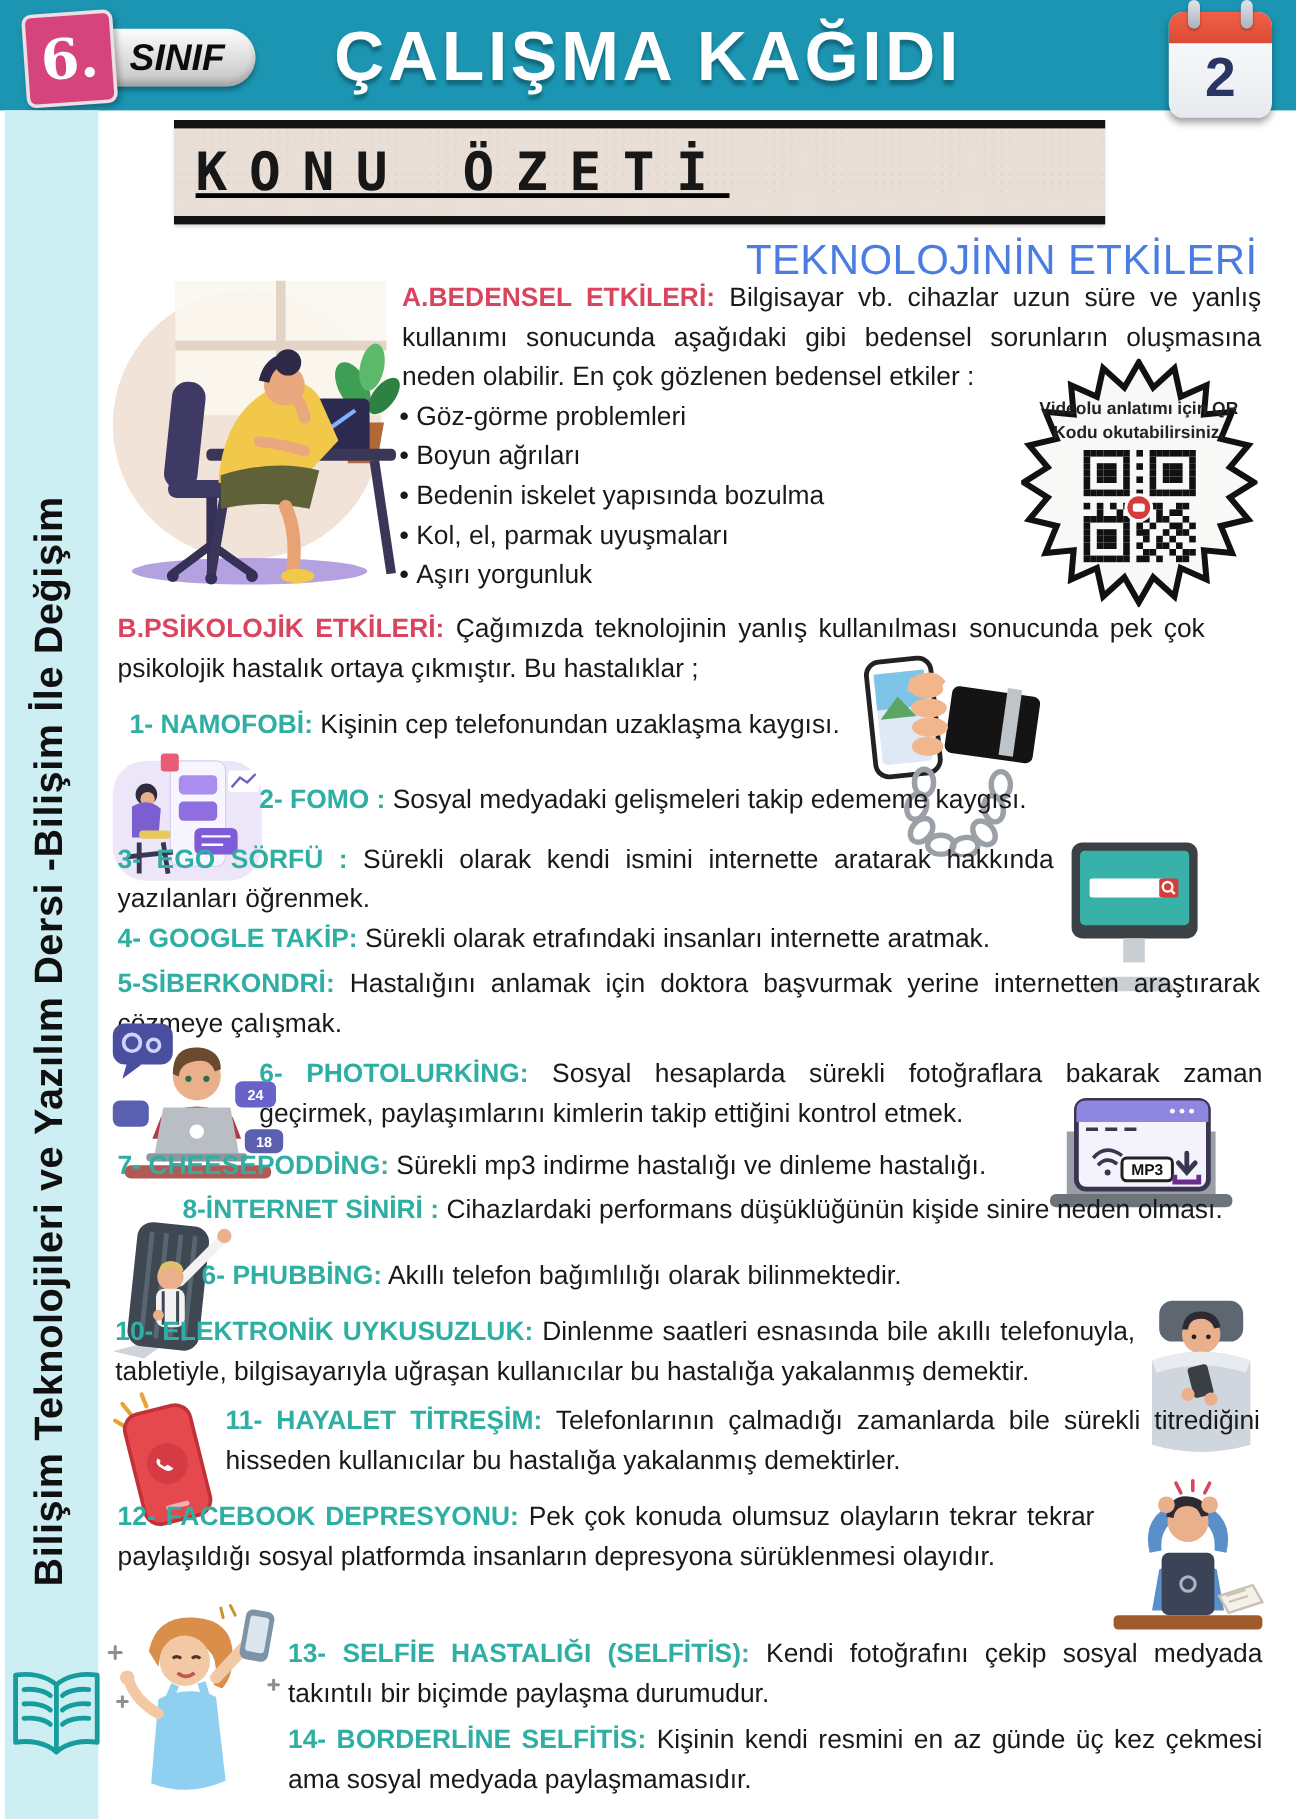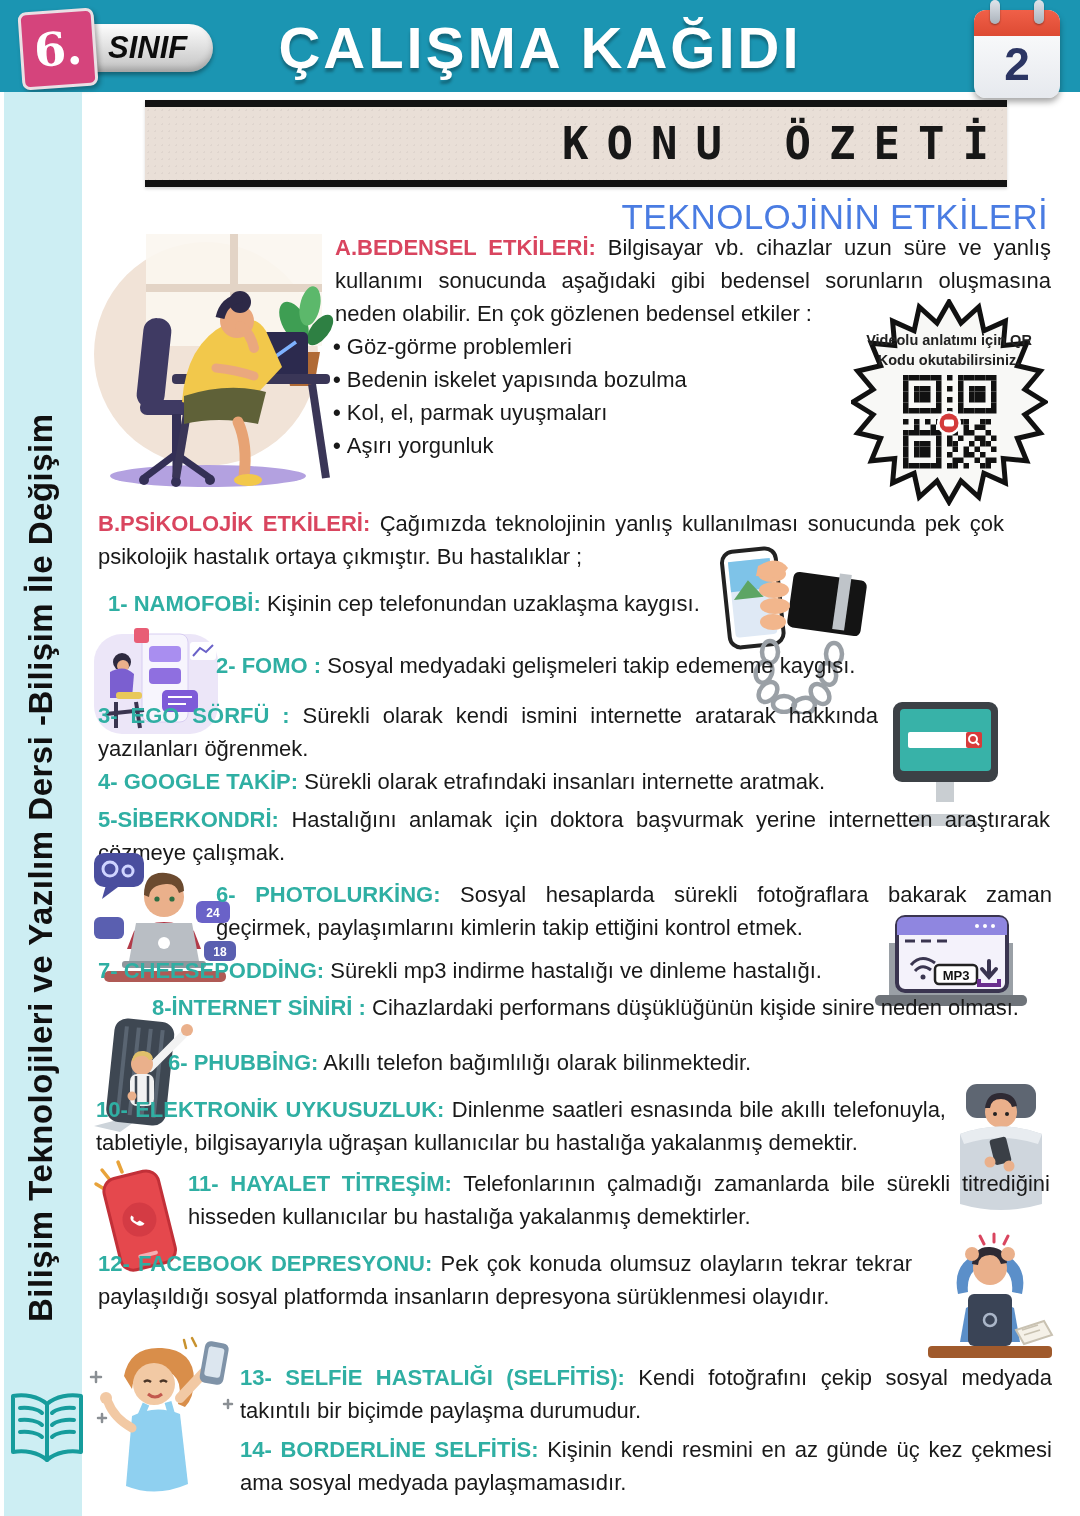--- a/index.html
+++ b/index.html
@@ -35,25 +35,25 @@
   .cal-num{position:absolute;top:26px;left:0;right:0;bottom:0;display:flex;align-items:center;
     justify-content:center;font-size:46px;font-weight:800;color:#2b3563;}
 
   
   .sidebar{position:absolute;left:4px;top:92px;width:78px;height:1424px;background:var(--cyan);}
   .v-text{position:absolute;left:22px;top:1322px;width:1140px;transform-origin:0 0;
     transform:rotate(-90deg);font-size:33px;font-weight:700;letter-spacing:.5px;
     white-space:nowrap;color:#101010;}
 
   
-  .banner{position:absolute;left:145px;top:100px;width:862px;height:87px;box-sizing:border-box;
+  .banner{position:absolute;left:145px;top:100px;width:776px;height:87px;box-sizing:border-box;
     background:var(--beige);
     background-image:radial-gradient(rgba(0,0,0,.045) 1px, transparent 1px);background-size:7px 7px;
     border-top:7px solid #131313;border-bottom:7px solid #131313;
-    display:flex;align-items:center;justify-content:flex-end;box-shadow:0 2px 3px rgba(0,0,0,.15);}
+    display:flex;align-items:center;justify-content:flex-start;box-shadow:0 2px 3px rgba(0,0,0,.15);text-decoration:underline;}
   .banner span{font-family:"DejaVu Sans Mono",monospace;font-size:44px;font-weight:700;
     letter-spacing:18px;padding-left:18px;color:#171717;}
 
   
   .p{position:absolute;margin:0;font-size:22px;line-height:33px;color:var(--ink);}
   .just{text-align:justify;}
   .sec-title{color:var(--blue);font-weight:400;font-size:35px;letter-spacing:.3px;
     text-align:right;line-height:30px;}
   .rh{color:var(--red);font-weight:700;}
   .ih{color:var(--teal);font-weight:700;}
@@ -149,20 +149,21 @@
     <path d="M128 142 q20 2 38 8" stroke="#eaa87e" stroke-width="9" stroke-linecap="round" fill="none"></path>
     <path d="M96 170 q44 -14 82 -4 l-8 32 q-40 -8 -74 0 z" fill="#5f6138"></path>
     <path d="M150 196 q10 22 6 54" stroke="#e7a374" stroke-width="11" stroke-linecap="round" fill="none"></path>
     <ellipse cx="160" cy="254" rx="14" ry="6" fill="#f2c84b"></ellipse>
   </svg>
 
   <p class="p just" style="left:335px;top:231px;width:716px"><span class="rh">A.BEDENSEL ETKİLERİ:</span> <span>Bilgisayar vb. cihazlar uzun süre ve yanlış kullanımı sonucunda aşağıdaki gibi bedensel sorunların oluşmasına neden olabilir. En çok gözlenen bedensel etkiler :</span></p>
 
   <ul class="blist" style="left:333px;top:330px;width:540px">
     <li>Göz-görme problemleri</li>
+    <li>Boyun ağrıları</li>
     <li>Bedenin iskelet yapısında bozulma</li>
     <li>Kol, el, parmak uyuşmaları</li>
     <li>Aşırı yorgunluk</li>
   </ul>
 
   <svg class="abs" style="left:851px;top:299px" width="197" height="207" viewBox="0 0 197 207">
     <polygon id="qr-star" fill="#f8f8f6" stroke="#111" stroke-width="5" points="98.0,3.0 110.0,24.0 127.7,7.9 132.9,31.7 154.4,22.1 152.3,46.4 175.7,44.2 166.4,66.7 189.3,72.1 173.9,90.5 194.0,103.0 173.9,115.5 189.3,133.9 166.4,139.3 175.7,161.8 152.3,159.6 154.4,183.9 132.9,174.3 127.7,198.1 110.0,182.0 98.0,203.0 86.0,182.0 68.3,198.1 63.1,174.3 41.6,183.9 43.7,159.6 20.3,161.8 29.6,139.3 6.7,133.9 22.1,115.5 2.0,103.0 22.1,90.5 6.7,72.1 29.6,66.7 20.3,44.2 43.7,46.4 41.6,22.1 63.1,31.7 68.3,7.9 86.0,24.0"></polygon>
     <text class="qrcap" x="98" y="46">Videolu anlatımı için QR</text>
     <text class="qrcap" x="98" y="66">Kodu okutabilirsiniz.</text>
     <g id="qr-modules" transform="translate(52,76)">

